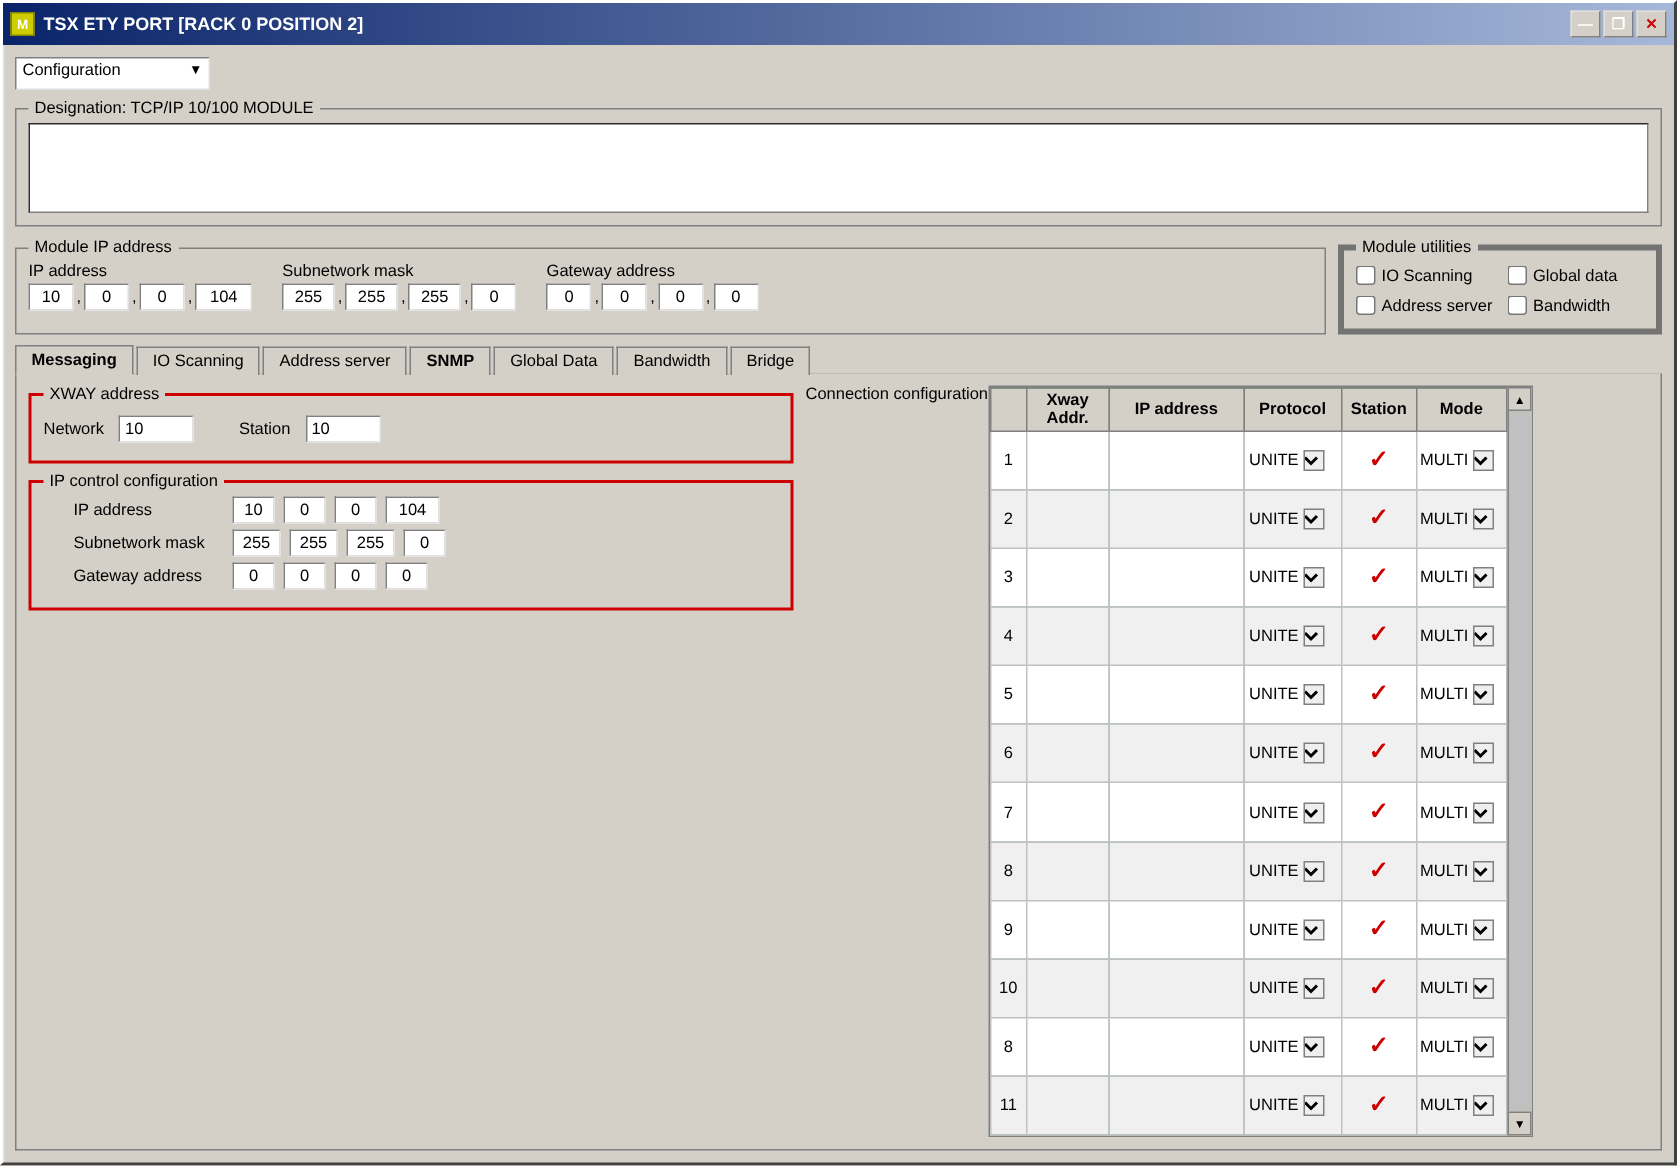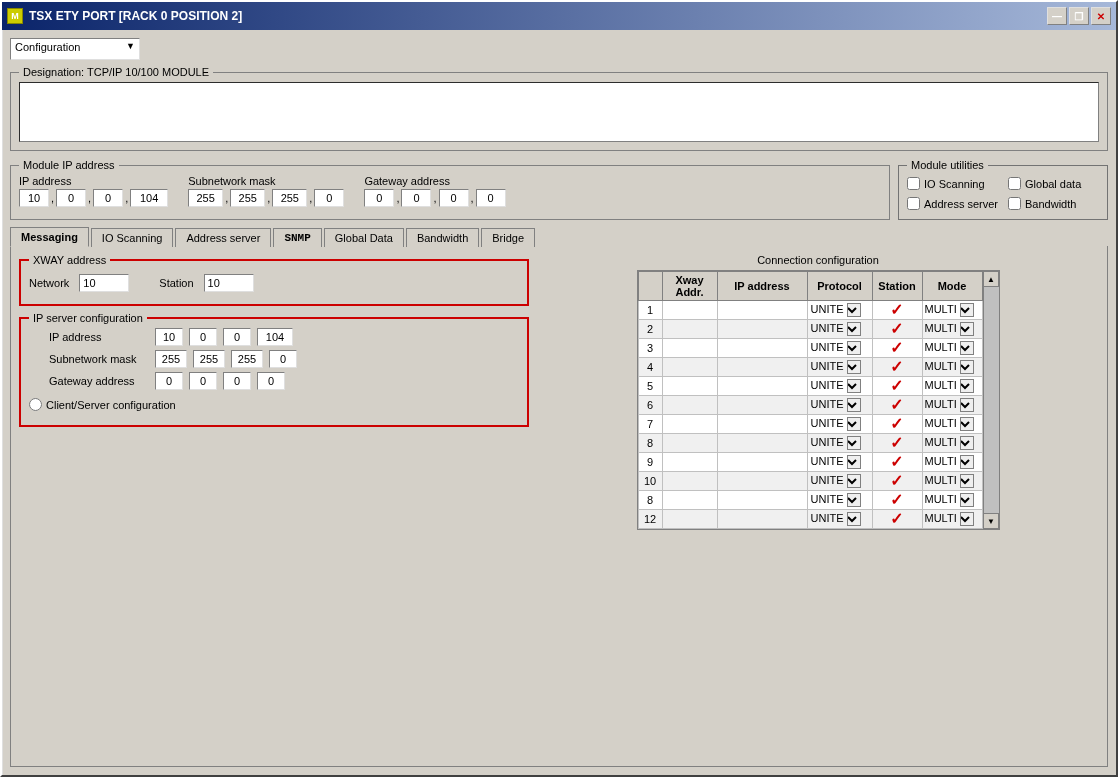--- a/index.html
+++ b/index.html
@@ -187,35 +187,33 @@
 
     .tab.active {
       background: #d4d0c8;
       border-bottom: 1px solid #d4d0c8;
       font-weight: bold;
       z-index: 1;
     }
 
     .tab.snmp {
       font-weight: bold;
-      font-family: Liberation Mono, monospace;
     }
 
     .left-panel {
       flex: 0 0 510px;
       display: flex;
       flex-direction: column;
       gap: 6px;
     }
 
     .right-panel {
       flex: 1;
       display: flex;
-      flex-direction: column;
-      align-items: center;
+      flex-direction: row;
     }
 
     .red-border {
       border: 2px solid #cc0000;
     }
 
     .form-row {
       display: flex;
       align-items: center;
       gap: 10px;
@@ -322,21 +320,21 @@
       cursor: pointer;
     }
 
     .scroll-track {
       flex: 1;
       background: #c0c0c0;
       width: 100%;
     }
 
     .fieldset-utilities {
-      border: 1px solid #737373;
+      border: 4px solid #737373;
       padding: 2px 8px 6px 8px;
     }
   </style>
 </head>
 <body>
 
 <div class="window">
 
   <div class="title-bar">
     <div class="title-bar-left">
@@ -449,21 +447,21 @@
             <legend>XWAY address</legend>
             <div class="form-row" style="margin-top:4px;">
               <label>Network</label>
               <input class="text-input" type="text" value="10" style="">
               <label style="margin-left:20px;">Station</label>
               <input class="text-input" type="text" value="10" style="">
             </div>
           </fieldset>
 
           <fieldset class="fieldset red-border">
-            <legend>IP server configuration</legend>
+            <legend>IP control configuration</legend>
 
 
             <div class="ip-config-fields">
               <div class="ip-config-row">
                 <span class="ip-config-label">IP address</span>
                 <input class="ip-small" type="text" value="10" style="">
                 <input class="ip-small" type="text" value="0" style="">
                 <input class="ip-small" type="text" value="0" style="">
                 <input class="ip-small" style="width: 36px;" type="text" value="104">
               </div>
@@ -476,24 +474,20 @@
               </div>
               <div class="ip-config-row">
                 <span class="ip-config-label">Gateway address</span>
                 <input class="ip-small" type="text" value="0" style="">
                 <input class="ip-small" type="text" value="0" style="">
                 <input class="ip-small" type="text" value="0" style="">
                 <input class="ip-small" type="text" value="0" style="">
               </div>
             </div>
 
-            <div class="radio-row" style="margin-top:8px;">
-              <input type="radio" name="ip-config-mode" style="">
-              <span>Client/Server configuration</span>
-            </div>
           </fieldset>
 
         </div>
 
         <div class="right-panel">
           <div style="font-size:11px; margin-bottom:4px;">Connection configuration</div>
 
 
           <div style="display:flex; border:1px solid #808080;">
             <table class="conn-table">
@@ -678,21 +672,21 @@
       </td>
       <td style="text-align:center;">
         <span style="color:#cc0000;font-size:16px;font-weight:bold;line-height:1;">✓</span>
       </td>
       <td style="text-align:left;padding-left:2px;">
         MULTI
         <select style="font-size:9px;height:14px;border:1px solid #808080;width:14px;"><option>▼</option></select>
       </td>
     </tr>
                   <tr>
-      <td>12</td>
+      <td>11</td>
       <td><input style="width: 48px; border: none; background: transparent; font-size: 11px;" type="text" value=""></td>
       <td><input style="width: 82px; border: none; background: transparent; font-size: 11px;" type="text" value=""></td>
       <td style="text-align:left;padding-left:3px;">
         UNITE
         <select style="font-size:9px;height:14px;border:1px solid #808080;width:14px;"><option>▼</option></select>
       </td>
       <td style="text-align:center;">
         <span style="color:#cc0000;font-size:16px;font-weight:bold;line-height:1;">✓</span>
       </td>
       <td style="text-align:left;padding-left:2px;">

